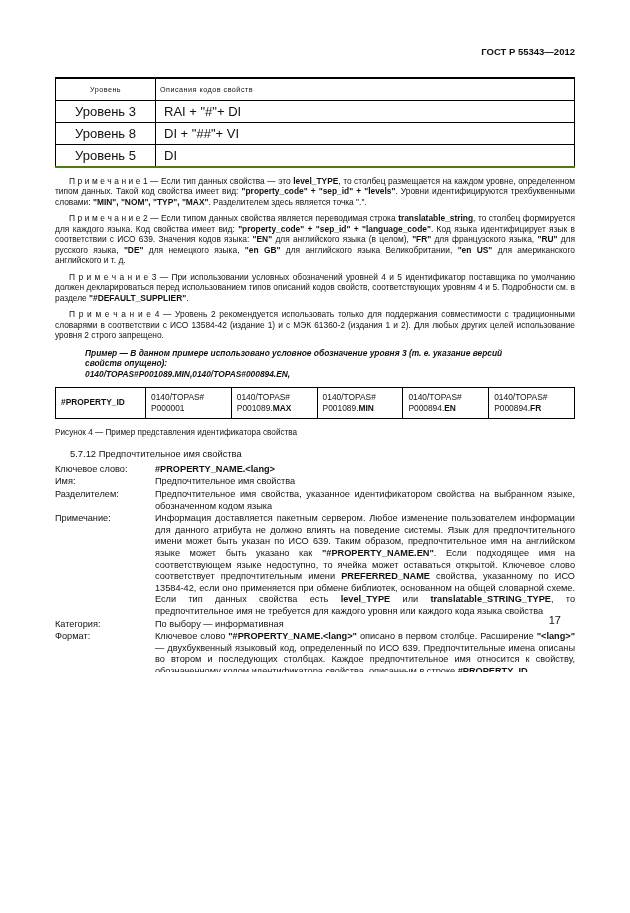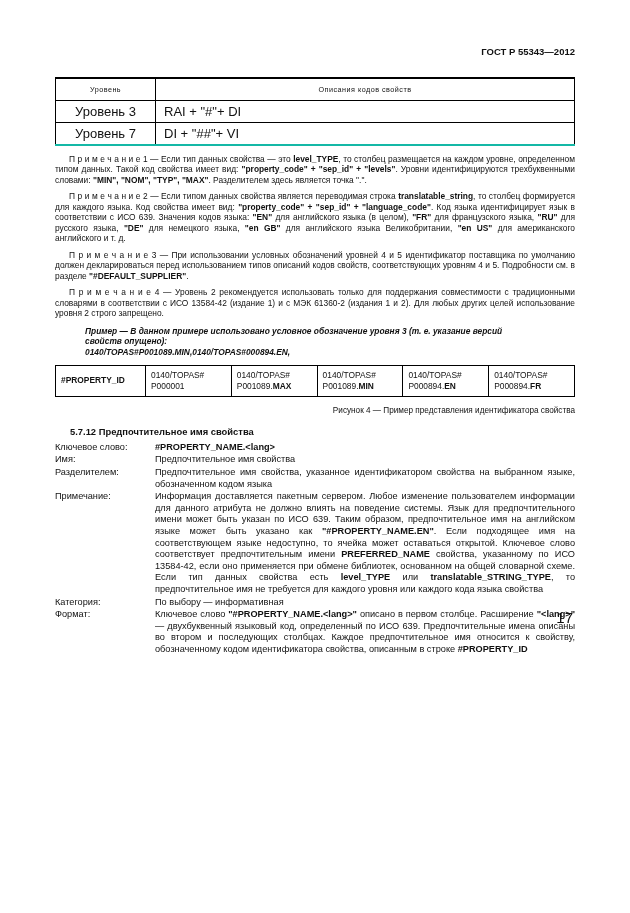--- a/index.html
+++ b/index.html
@@ -10,74 +10,78 @@
     color:#111;
   }
   .page {
     position:relative; width:630px; height:672px;
     padding:46px 55px 0 55px; overflow:hidden; background:#fff;
   }
   .doc-number {
     text-align:right; font-weight:bold; font-size:9.5px; margin-bottom:20px;
   }
   table { border-collapse:collapse; width:100%; }
-  .levels-table { border-top:2px solid #000; border-bottom:2px solid #14b8a6; }
+  .levels-table { border-top:2px solid #000; border-bottom:2px solid #4d7c0f; }
   .levels-table th {
     border:1px solid #000; font-weight:normal; font-size:7.2px;
-    padding:6px 4px; letter-spacing:0.5px; text-align:center;
+    padding:6px 4px; letter-spacing:0.5px; text-align:left;
   }
   .levels-table td { border:1px solid #000; font-size:13px; height:22px; }
   .levels-table .c-level { width:100px; text-align:center; }
   .levels-table .c-desc { padding-left:8px; }
   .notes { margin-top:8px; }
   .note {
     font-size:8.4px; line-height:10.5px; text-align:justify;
     text-indent:14px; margin-top:6px;
   }
   .example {
     margin:7px 0 7px 30px; font-size:8.4px; line-height:10.8px;
     font-weight:bold; font-style:italic;
   }
   .fig-table { table-layout:fixed; margin-top:3px; }
   .fig-table td {
     border:1px solid #000; font-size:8.4px; line-height:11px;
     padding:4px 5px; vertical-align:top;
   }
   .fig-table td.first { font-weight:bold; vertical-align:middle; width:90px; }
-  .fig-caption { text-align:right; font-size:8.2px; margin:9px 0 11px; }
-  .section-heading { font-weight:bold; font-size:9.4px; margin:4px 0 5px 15px; }
+  .fig-caption { text-align:left; font-size:8.2px; margin:9px 0 11px; }
+  .section-heading { font-weight:normal; font-size:9.4px; margin:4px 0 5px 15px; }
   .def-list {
     display:grid; grid-template-columns:100px 1fr;
     font-size:9.2px; line-height:11.6px;
   }
   .def-label { padding-right:6px; }
   .def-value { text-align:justify; margin-bottom:1px; }
-  .page-number { position:absolute; right:57px; bottom:46px; font-size:15px;margin-top:16px; }
+  .page-number { position:absolute; right:69px; bottom:46px; font-size:11px;margin-top:16px; }
   b { font-weight:bold; }
 </style>
 </head>
 <body>
 
 <div class="page">
 
   <div class="doc-number">ГОСТ Р 55343—2012</div>
 
   <table class="levels-table">
     <tbody>
         <tr>
       <th class="c-level">Уровень</th>
       <th>Описания кодов свойств</th>
     </tr>
     <tr>
       <td class="c-level">Уровень 3</td>
       <td class="c-desc">RAI + "#"+ DI</td>
     </tr>
     <tr>
-      <td class="c-level">Уровень 7</td>
+      <td class="c-level">Уровень 8</td>
       <td class="c-desc">DI + "##"+ VI</td>
+    </tr>
+    <tr>
+      <td class="c-level">Уровень 5</td>
+      <td class="c-desc">DI</td>
     </tr>
   </tbody>
     </table>
 
   <div class="notes">
     <div class="note">П р и м е ч а н и е 1 — Если тип данных свойства — это <b>level_TYPE</b>, то столбец размещается на каждом уровне, определенном типом данных. Такой код свойства имеет вид: <b>"property_code" + "sep_id" + "levels"</b>. Уровни идентифицируются трехбуквенными словами: <b>"MIN", "NOM", "TYP", "MAX"</b>. Разделителем здесь является точка ".".</div>
     <div class="note">П р и м е ч а н и е 2 — Если типом данных свойства является переводимая строка <b>translatable_string</b>, то столбец формируется для каждого языка. Код свойства имеет вид: <b>"property_code" + "sep_id" + "language_code"</b>. Код языка идентифицирует язык в соответствии с ИСО 639. Значения кодов языка: <b>"EN"</b> для английского языка (в целом), <b>"FR"</b> для французского языка, <b>"RU"</b> для русского языка, <b>"DE"</b> для немецкого языка, <b>"en GB"</b> для английского языка Великобритании, <b>"en US"</b> для американского английского и т. д.</div>
     <div class="note">П р и м е ч а н и е 3 — При использовании условных обозначений уровней 4 и 5 идентификатор поставщика по умолчанию должен декларироваться перед использованием типов описаний кодов свойств, соответствующих уровням 4 и 5. Подробности см. в разделе <b>"#DEFAULT_SUPPLIER"</b>.</div>
     <div class="note">П р и м е ч а н и е 4 — Уровень 2 рекомендуется использовать только для поддержания совместимости с традиционными словарями в соответствии с ИСО 13584-42 (издание 1) и с МЭК 61360-2 (издания 1 и 2). Для любых других целей использование уровня 2 строго запрещено.</div>
   </div>

